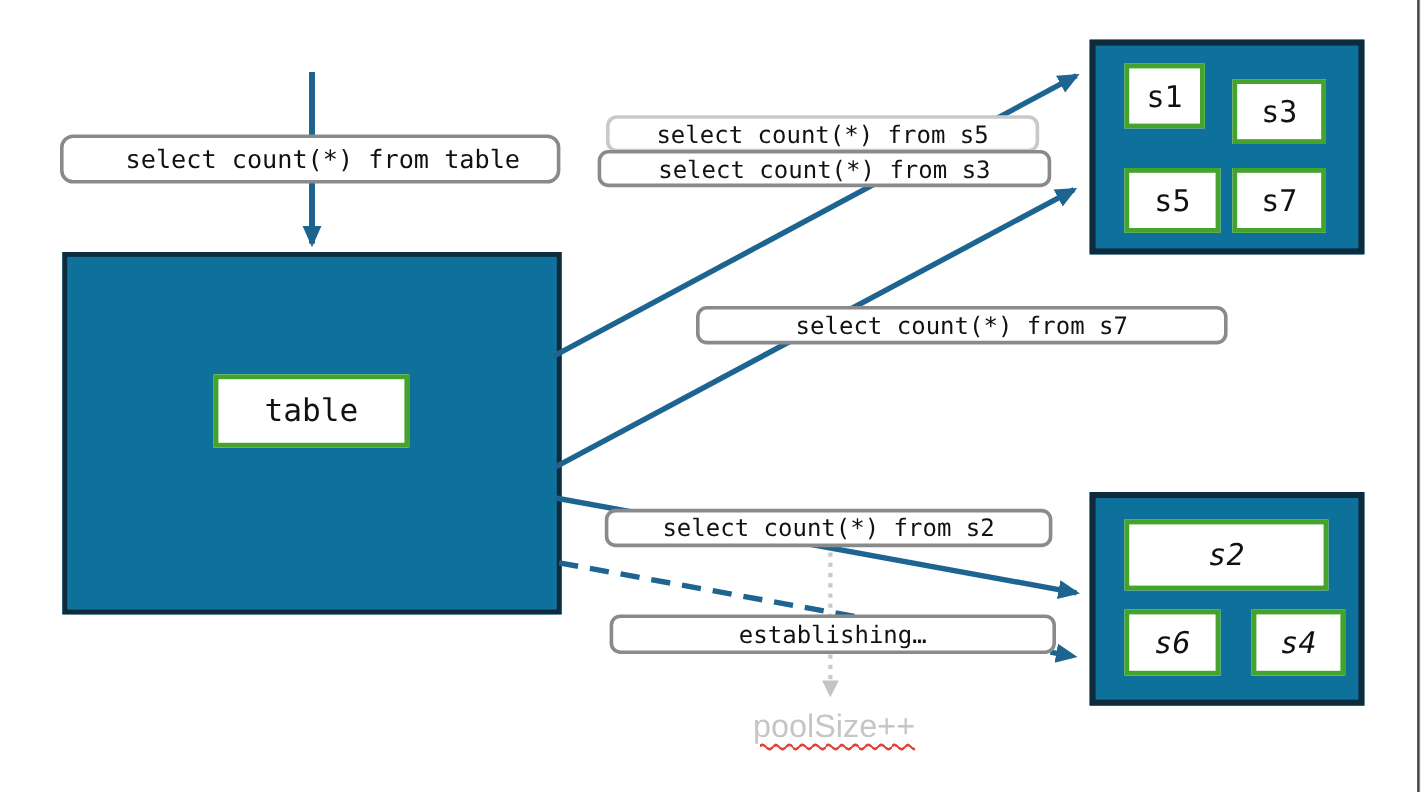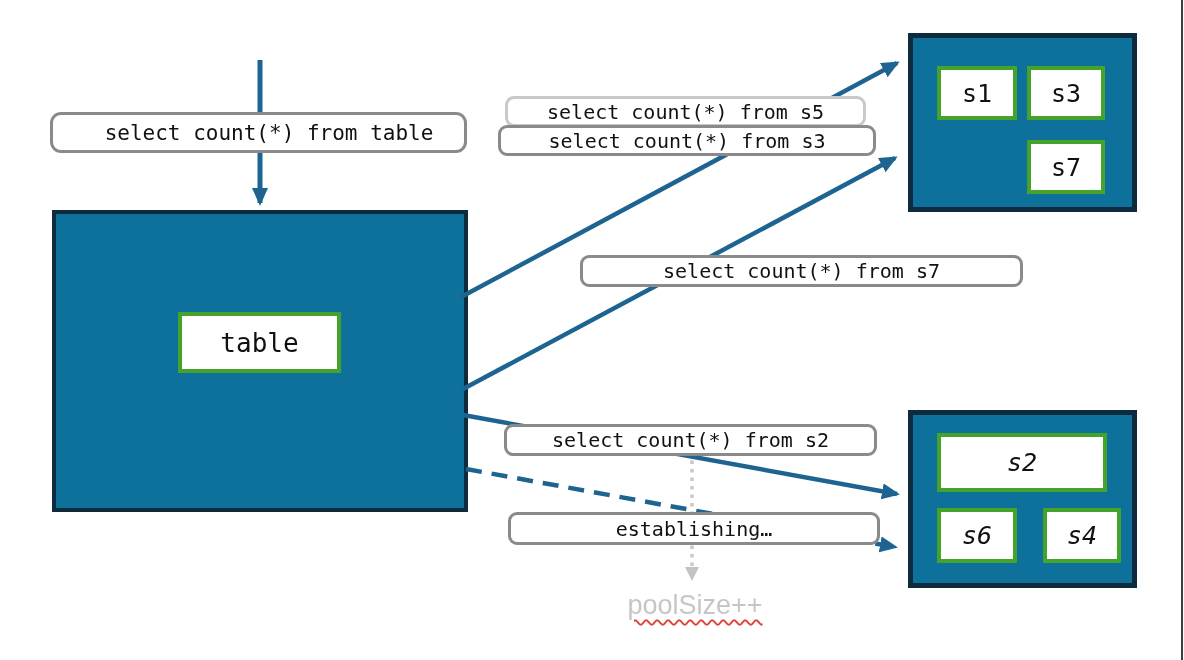--- a/index.html
+++ b/index.html
@@ -112,25 +112,28 @@
 
   <div class="query-label" style="left:504px;top:424px;width:373px;height:32px;">
     <span>select count(*) from s2</span>
   </div>
 
   <div class="query-label" style="left:508px;top:512px;width:372px;height:33px;">
     <span>establishing…</span>
   </div>
 
   <div class="teal-box group-box" style="left:908px;top:33px;width:229px;height:179px;">
-    <div class="white-cell cell-sm" style="left:24px;top:28px;width:80px;height:54px;">
+    <div class="white-cell cell-sm" style="left:24px;top:15px;width:67px;height:54px;">
       <span>s1</span>
     </div>
     <div class="white-cell cell-sm" style="left:114px;top:28px;width:78px;height:54px;">
       <span>s3</span>
+    </div>
+    <div class="white-cell cell-sm" style="left:24px;top:102px;width:80px;height:54px;">
+      <span>s5</span>
     </div>
     <div class="white-cell cell-sm" style="left:114px;top:102px;width:78px;height:54px;">
       <span>s7</span>
     </div>
   </div>
 
   <div class="teal-box group-box" style="left:908px;top:410px;width:229px;height:178px;font-style:italic;">
     <div class="white-cell cell-sm" style="left:24px;top:18px;width:170px;height:59px;">
       <span>s2</span>
     </div>

